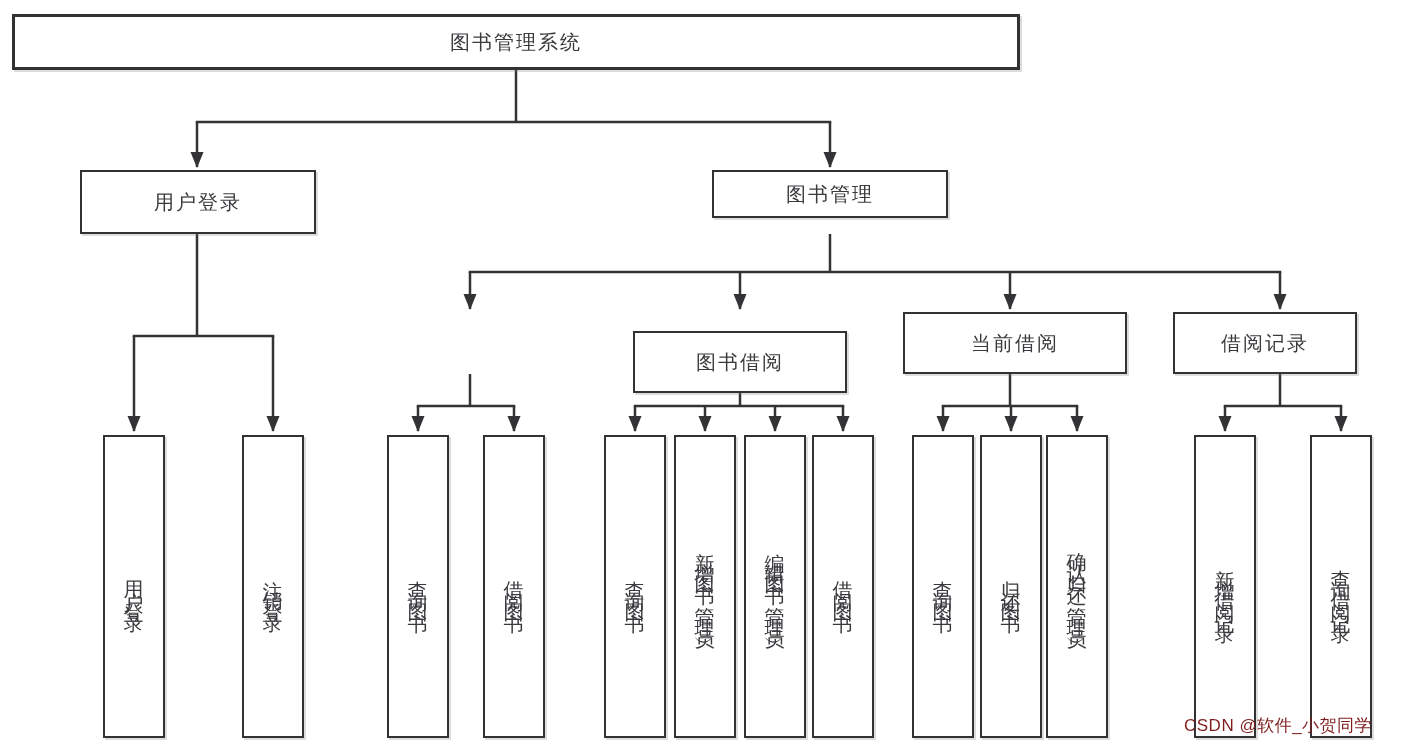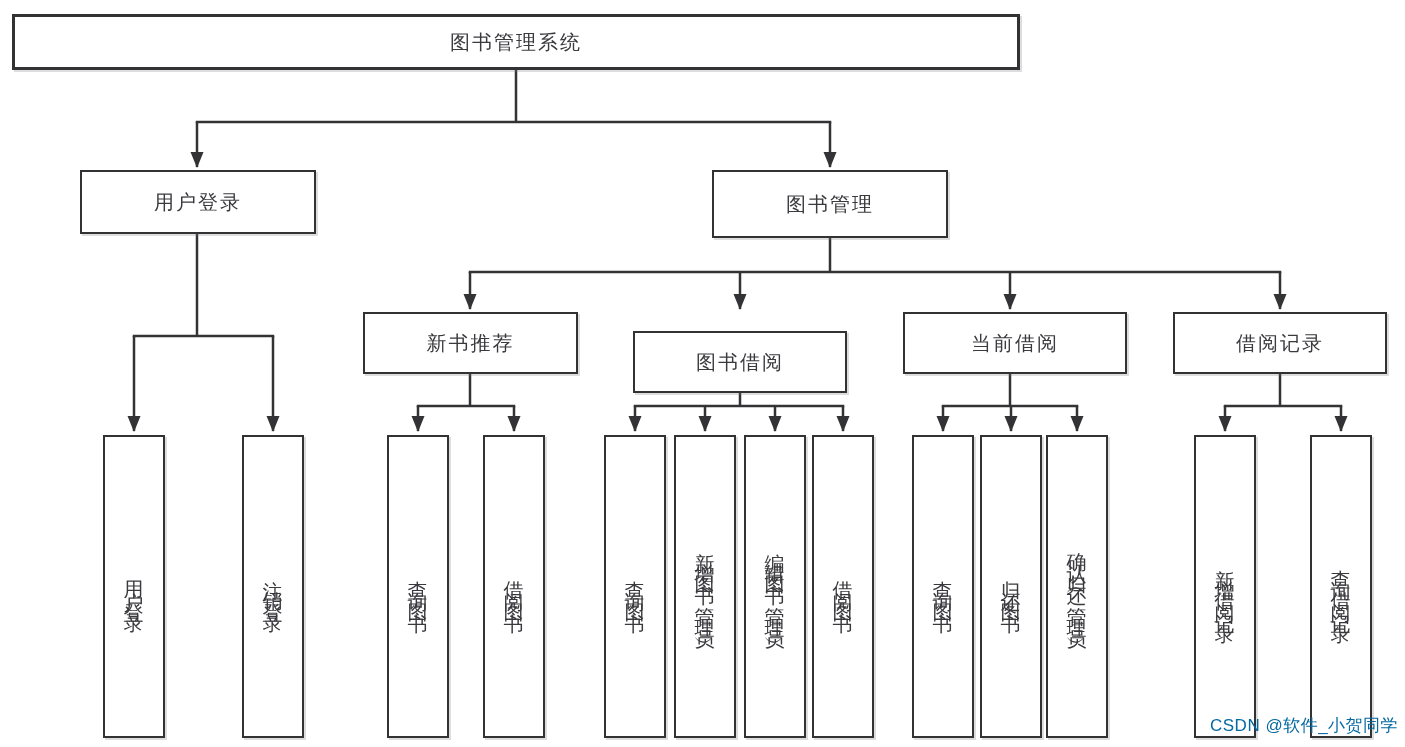--- a/index.html
+++ b/index.html
@@ -14,21 +14,21 @@
     box-sizing:border-box;display:flex;align-items:center;justify-content:center;
     color:#3a3a3e;box-shadow:2px 2px 0 rgba(120,120,120,0.25);
   }
   .node.root{border-width:3px;}
   .node .label{font-size:20px;letter-spacing:2px;white-space:nowrap;}
   .node.leaf .label{
     writing-mode:vertical-rl;text-orientation:mixed;
     font-size:20px;letter-spacing:0.55em;line-height:1.1;white-space:normal;
   }
   .watermark{
-    position:absolute;color:#0369a1;font-size:17px;letter-spacing:0.5px;white-space:nowrap;margin-left:26px;
+    position:absolute;color:#7f1d1d;font-size:17px;letter-spacing:0.5px;white-space:nowrap;
   }
 </style>
 </head>
 <body>
 
 <div class="canvas">
 
   <svg class="connectors" width="1405" height="747">
     <defs>
       <marker id="arrow" markerWidth="20" markerHeight="16" refX="15" refY="6.5" orient="auto" markerUnits="userSpaceOnUse">
@@ -77,34 +77,31 @@
     <path class="ln" d="M1341,406 V431" marker-end="url(#arrow)"></path>
   </svg>
 
   <div class="node root" style="left:12px;top:14px;width:1008px;height:56px;text-align:right;">
     <span class="label">图书管理系统</span>
   </div>
 
   <div class="node" style="left:80px;top:170px;width:236px;height:64px;">
     <span class="label">用户登录</span>
   </div>
-  <div class="node" style="left:712px;top:170px;width:236px;height:68px;">
+  <div class="node" style="left:712px;top:170px;width:236px;height:48px;">
     <span class="label">图书管理</span>
   </div>
 
-  <div class="node" style="left:363px;top:312px;width:215px;height:62px;">
-    <span class="label">新书推荐</span>
-  </div>
   <div class="node" style="left:633px;top:312px;width:214px;height:62px;margin-top:19px;">
     <span class="label">图书借阅</span>
   </div>
   <div class="node" style="left:903px;top:312px;width:224px;height:62px;">
     <span class="label">当前借阅</span>
   </div>
-  <div class="node" style="left:1173px;top:312px;width:214px;height:62px;">
+  <div class="node" style="left:1173px;top:312px;width:184px;height:62px;">
     <span class="label">借阅记录</span>
   </div>
 
   <div class="node leaf" style="left:103px;top:435px;width:62px;height:303px;">
     <span class="label">用户登录</span>
   </div>
   <div class="node leaf" style="left:242px;top:435px;width:62px;height:303px;">
     <span class="label">注销登录</span>
   </div>
   <div class="node leaf" style="left:387px;top:435px;width:62px;height:303px;">

